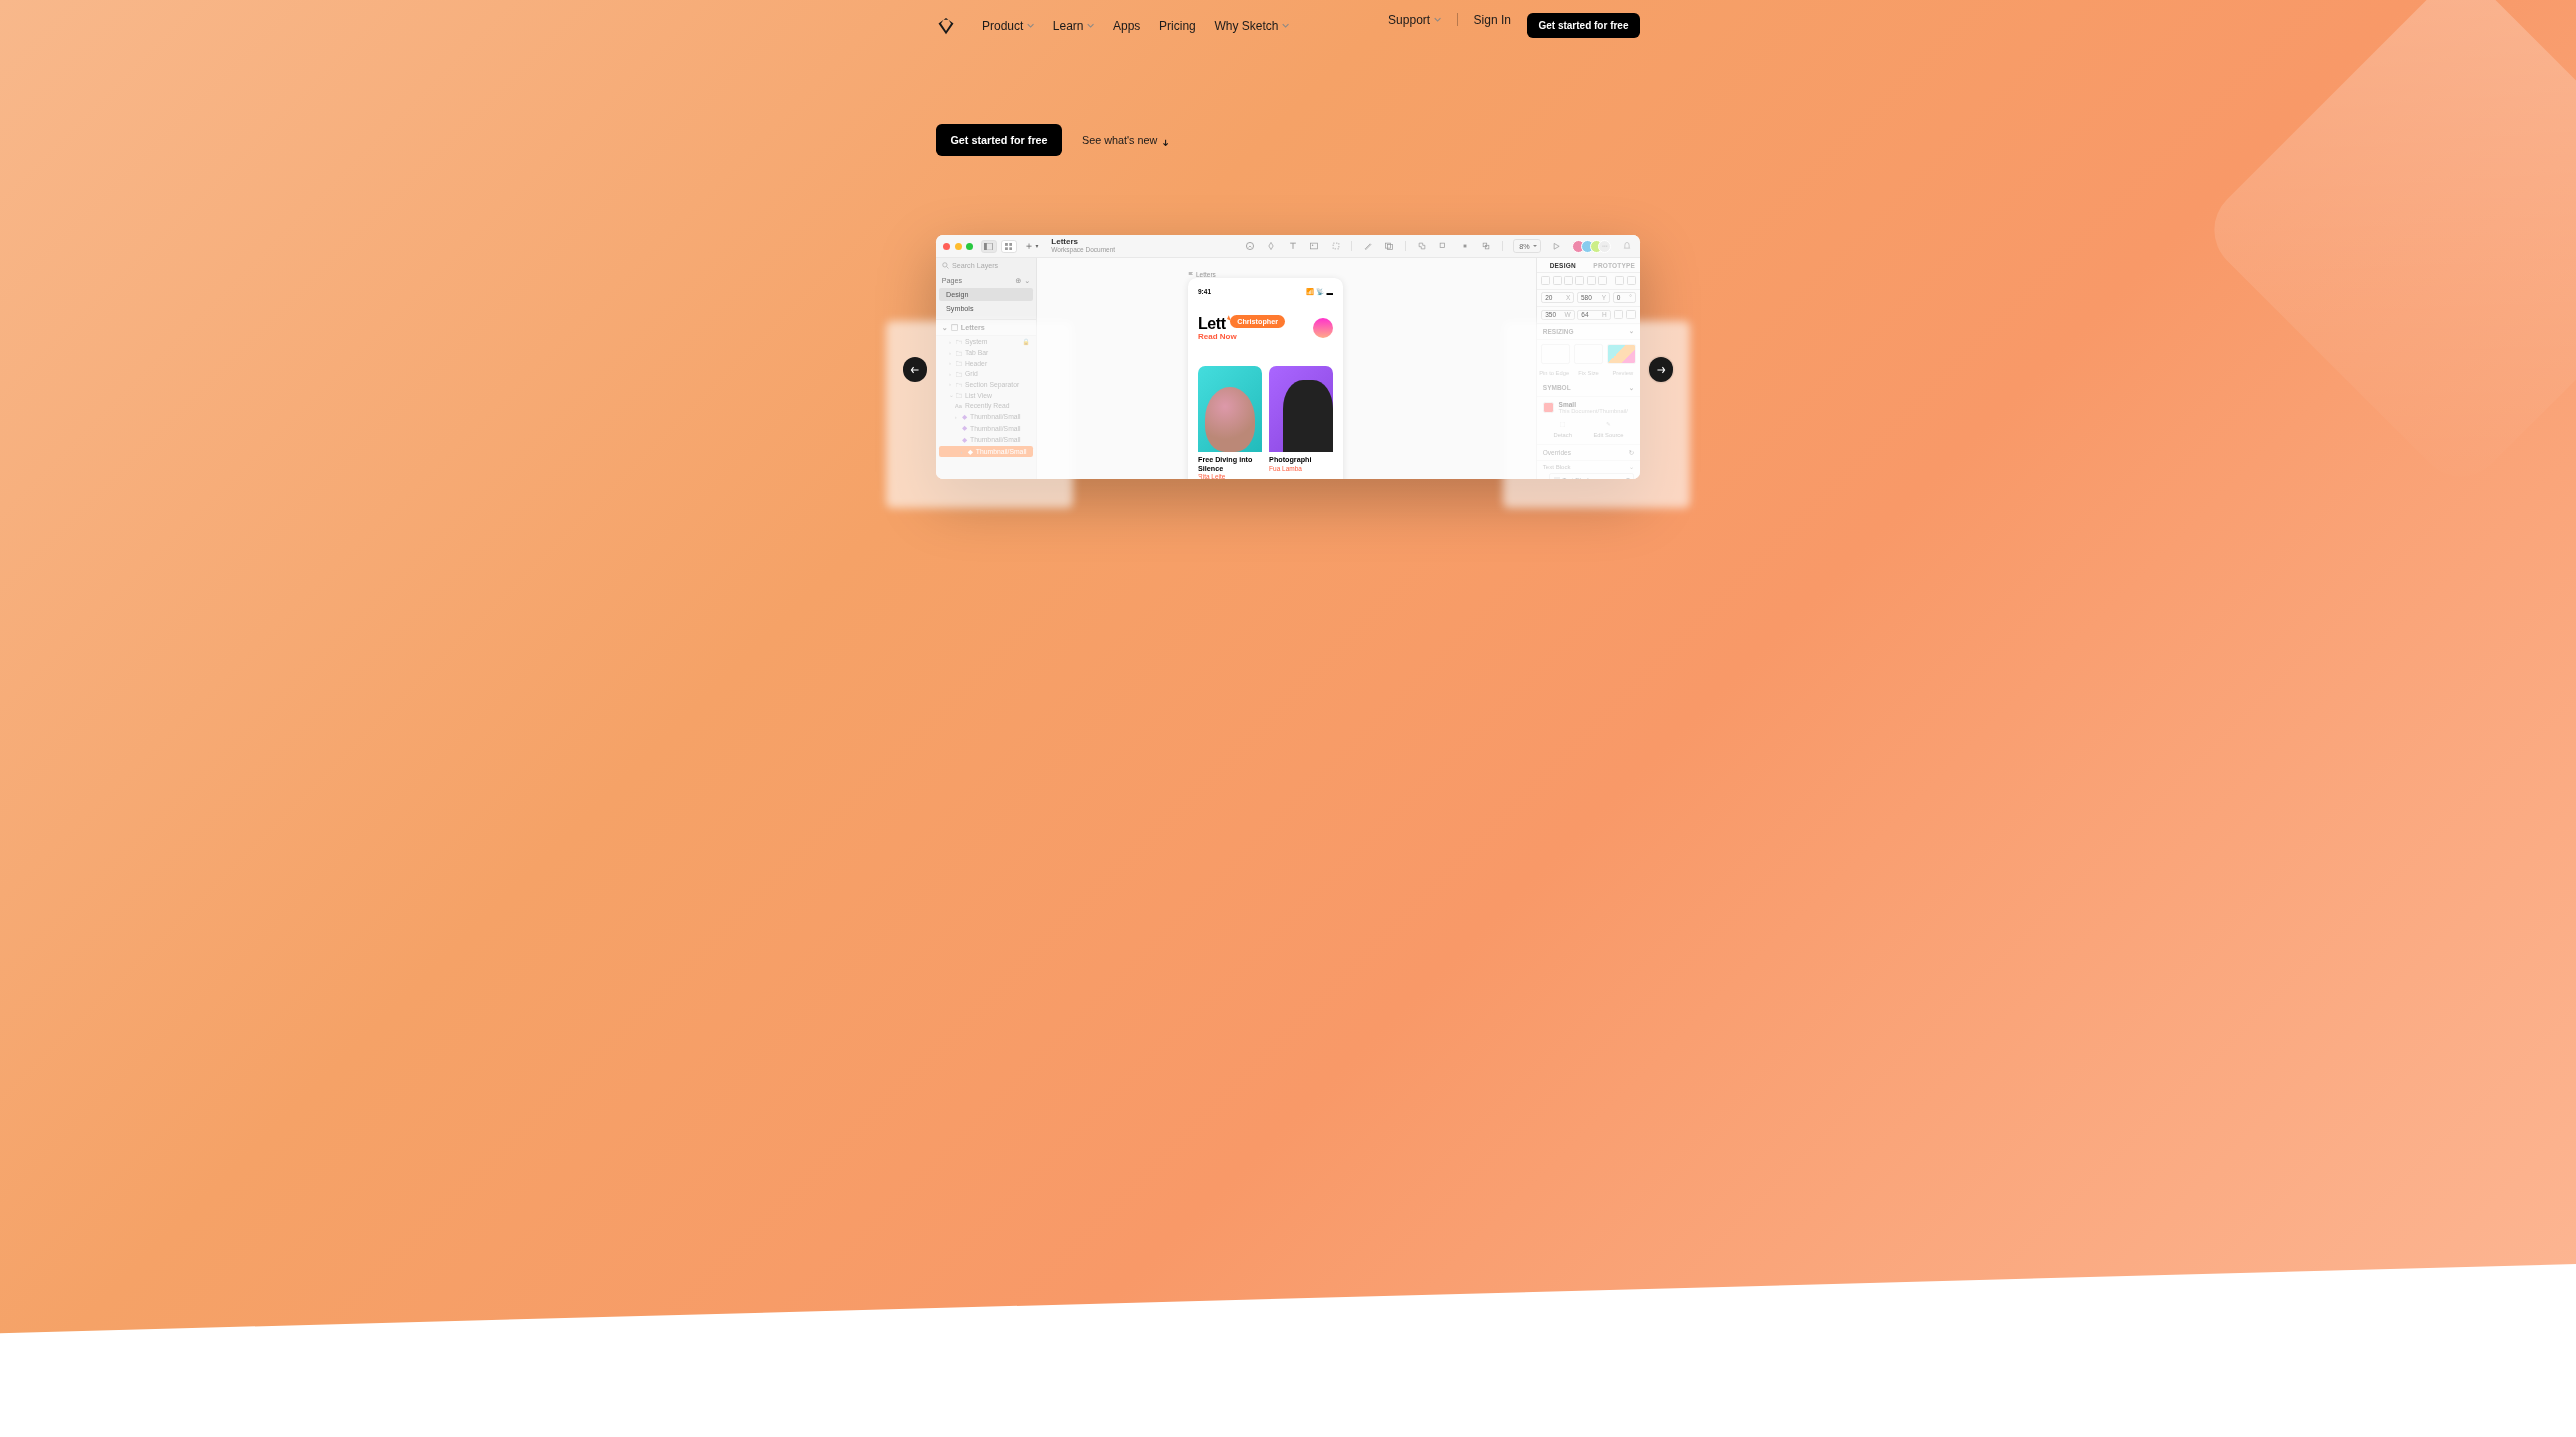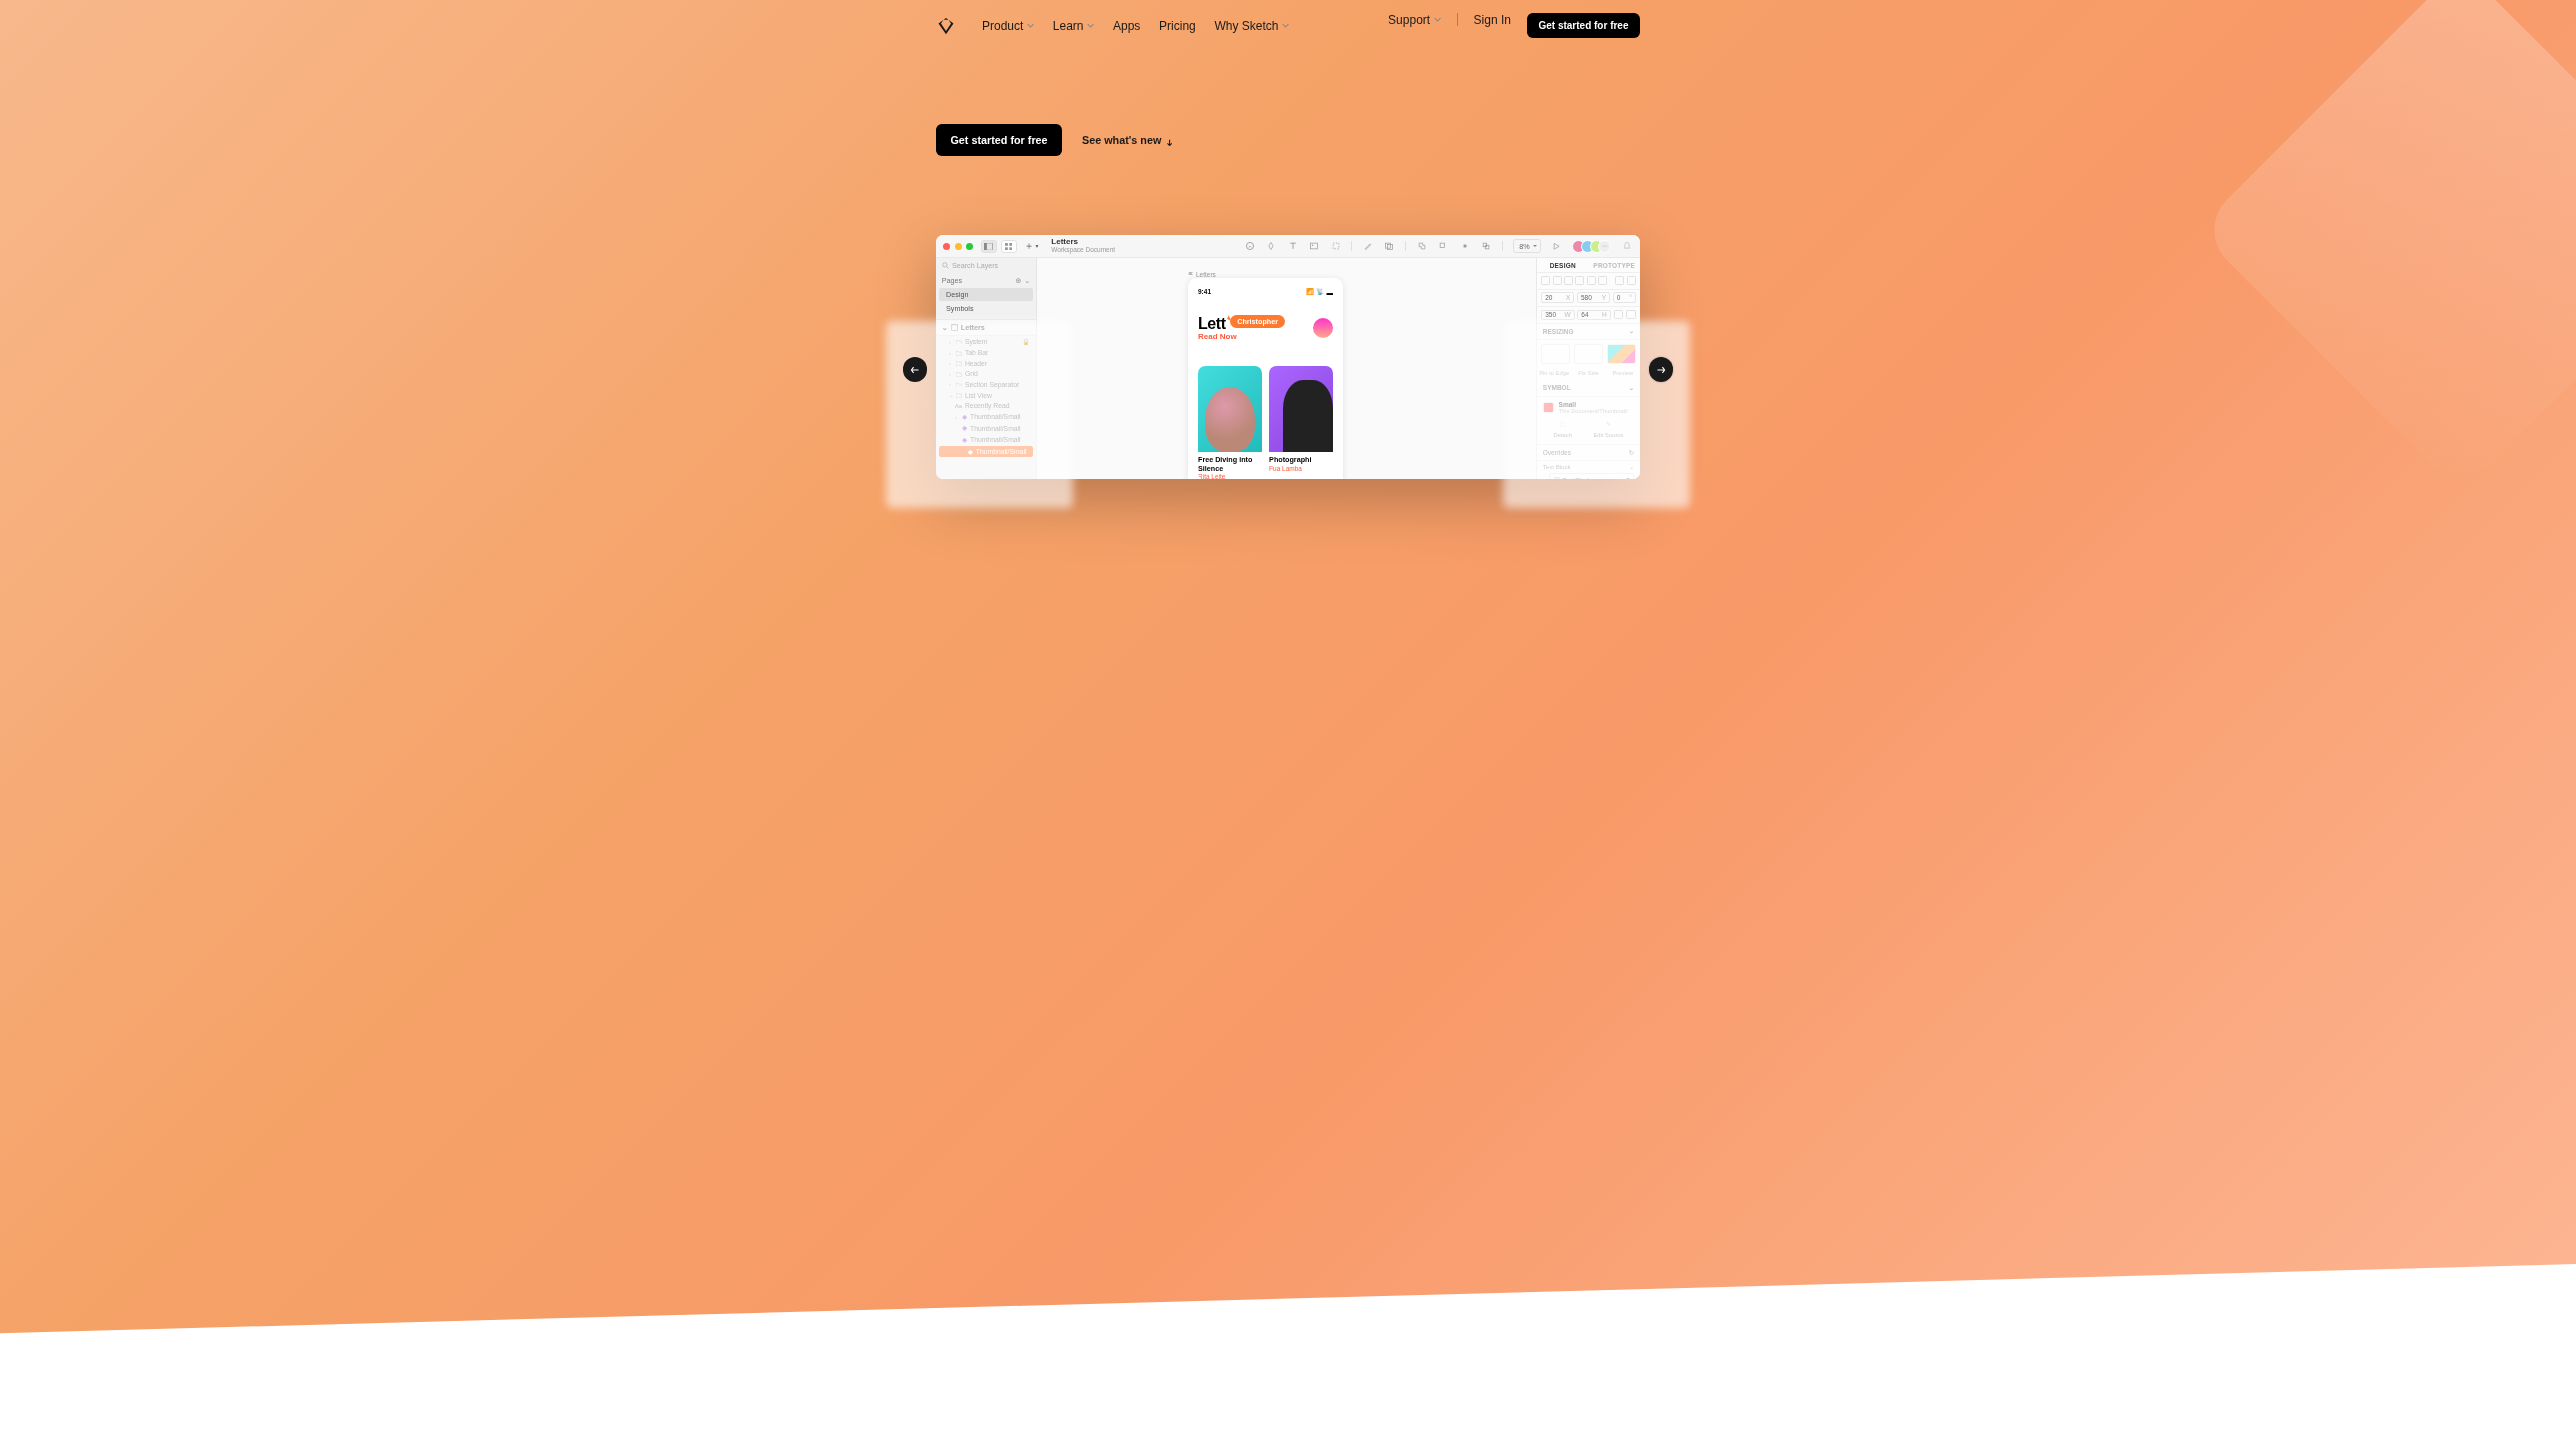--- a/index.html
+++ b/index.html
@@ -39,21 +39,21 @@
 .chev { width:7.2px; height:7.2px; }
 .nav-right { margin-left:auto; display:flex; align-items:flex-start; gap:16px; }
 .divider { width:0.7px; height:13px; background:rgba(0,0,0,0.25);}
 .btn-black { background:#000; color:#fff; border:none; padding:7.2px 11.5px; border-radius:5.8px; font-size:10px; font-weight:600; cursor:pointer;}
 .btn-black.large { padding:10px 14.4px; font-size:10.8px;}
 
 .hero { padding: 50px 0 29px; }
 .hero h1 { font-size:46px; font-weight:800; line-height:1.05; color:#1a1a1a; letter-spacing:-1.1px; max-width:518px;}
 .hero p { font-size:15px; line-height:1.45; color:#2b2b2b; margin-top:17px; max-width:446px;}
 .hero-actions { margin-top:23px; display:flex; align-items:center; gap:20px;}
-.link-arrow { font-size:10.8px; font-weight:700; color:#1a1a1a; display:flex; align-items:flex-end; gap:4.3px; cursor:pointer;}
+.link-arrow { font-size:10.8px; font-weight:400; color:#1a1a1a; display:flex; align-items:flex-end; gap:4.3px; cursor:pointer;}
 
 .appwrap { position:relative; margin-top:50px; }
 .appwin {
   background:#fff; border-radius:7.2px;
   box-shadow: 0 21.6px 58px rgba(0,0,0,0.25);
   overflow:hidden;
   position:relative;
   height:244px;
 }
 .titlebar { height:23px; background:#f6f6f6; border-bottom:0.7px solid #e8e8e8; display:flex; align-items:center; padding:0 7.2px; gap:7.2px;}

